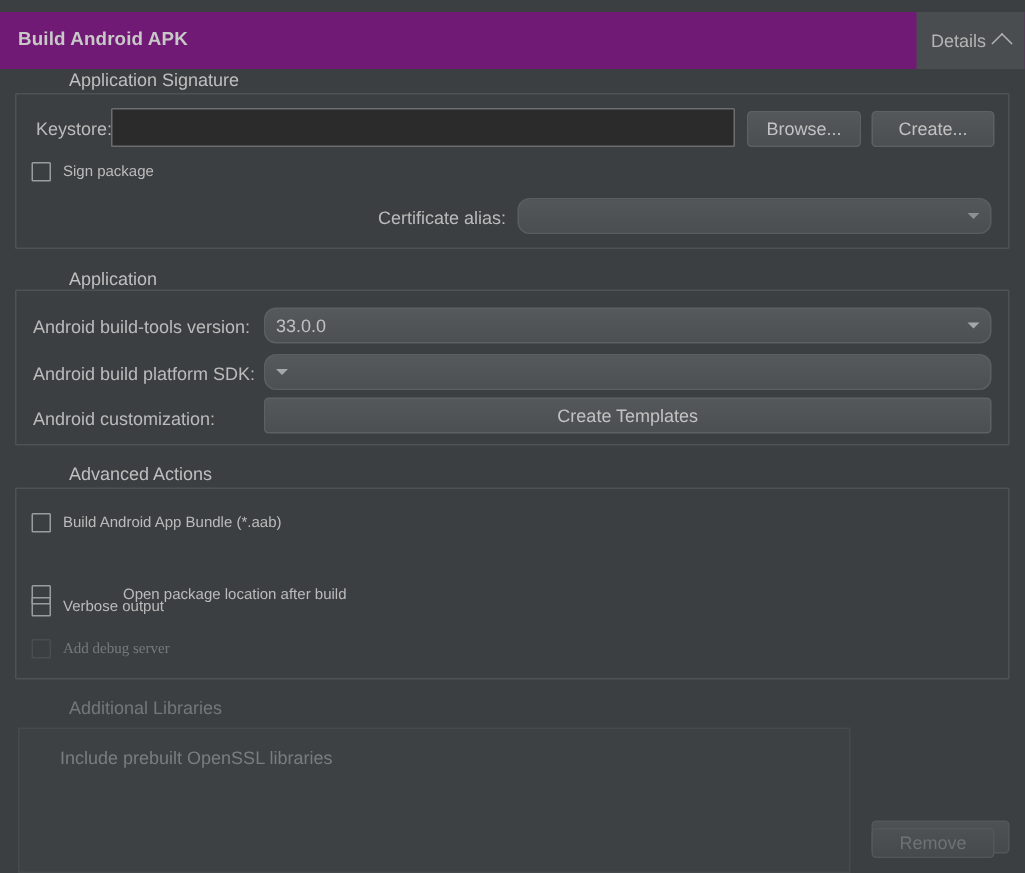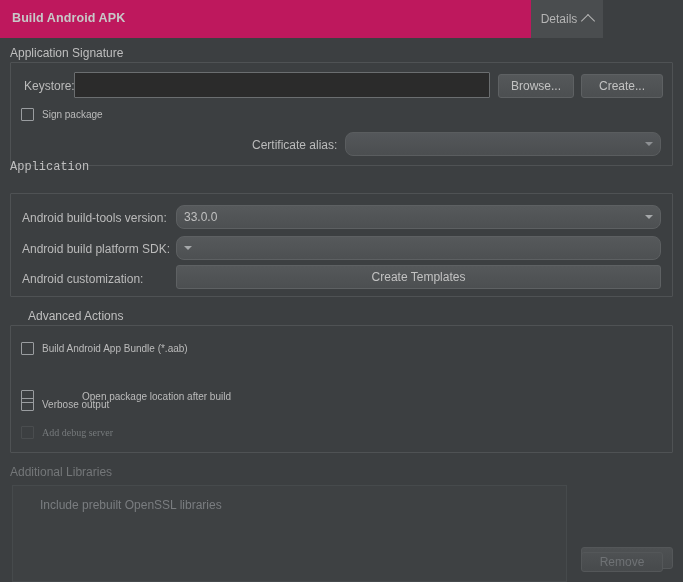--- a/index.html
+++ b/index.html
@@ -13,23 +13,23 @@
     font-family: "Liberation Sans", sans-serif;
     font-size: 12px;
     color: #bbbbbb;
     overflow: hidden;
     position: relative;
   }
 
   
   .titlebar {
     position: absolute;
-    left: 0; top: 0;
-    width: 603px; height: 38px;
-    background: #be185d;
+    left: 0; top: 8px;
+    width: 683px; height: 38px;
+    background: #701a75;
   }
   .title-text {
     position: absolute;
     left: 12px; top: 11px;
     font-size: 12.5px;
     font-weight: bold;
     color: #c8c8c8;
     letter-spacing: .1px;
   }
   .details-tab {
@@ -56,20 +56,21 @@
     position: relative;
     top: 2px;
   }
 
   
   .sec-label {
     position: absolute;
     font-size: 12px;
     color: #bfbfbf;
     white-space: nowrap;
+    margin-left: 36px;
   }
   .sec-label.disabled { color: #747779; }
 
   .groupbox {
     position: absolute;
     border: 1px solid #4f5254;
     border-radius: 1px;
     box-sizing: border-box;
     background: transparent;
   }
@@ -220,21 +221,21 @@
 
 <div class="flabel" style="left:252px; top:138px;">Certificate alias:</div>
 
 <div class="combo disabled" style="left:345px; top:132px; width:316px; height:24px;">
   <span class="combo-value"></span>
   <span class="combo-arrowbox">
     <span class="arrow-down"></span>
   </span>
 </div>
 
-<div class="sec-label" style="left:10px; top:160px;font-family:Liberation Mono, monospace;">Application</div>
+<div class="sec-label" style="left:10px; top:179px;">Application</div>
 
 <div class="groupbox" style="left:10px; top:193px; width:663px; height:104px;"></div>
 
 <div class="flabel" style="left:22px; top:211px;">Android build-tools version:</div>
 
 <div class="combo" style="left:176px; top:205px; width:485px; height:24px;">
   <span class="combo-value">33.0.0</span>
   <span class="combo-arrowbox">
     <span class="arrow-down"></span>
   </span>
@@ -245,21 +246,21 @@
 <div class="combo" style="left:176px; top:236px; width:485px; height:24px;">
   <span class="combo-arrowbox">
     <span class="arrow-down"></span>
   </span>
 </div>
 
 <div class="flabel" style="left:22px; top:272px;">Android customization:</div>
 
 <div class="btn" style="left:176px; top:265px; width:485px; height:24px;">Create Templates</div>
 
-<div class="sec-label" style="left:28px; top:309px;">Advanced Actions</div>
+<div class="sec-label" style="left:10px; top:309px;">Advanced Actions</div>
 
 <div class="groupbox" style="left:10px; top:325px; width:663px; height:128px;"></div>
 
 <div class="cbrow" style="left:21px; top:342px;">
   <span class="cbox"></span>
   <span class="cblabel">Build Android App Bundle (*.aab)</span>
 </div>
 
 <div class="cbrow" style="left:21px; top:390px;gap:48px;">
   <span class="cbox"></span>

